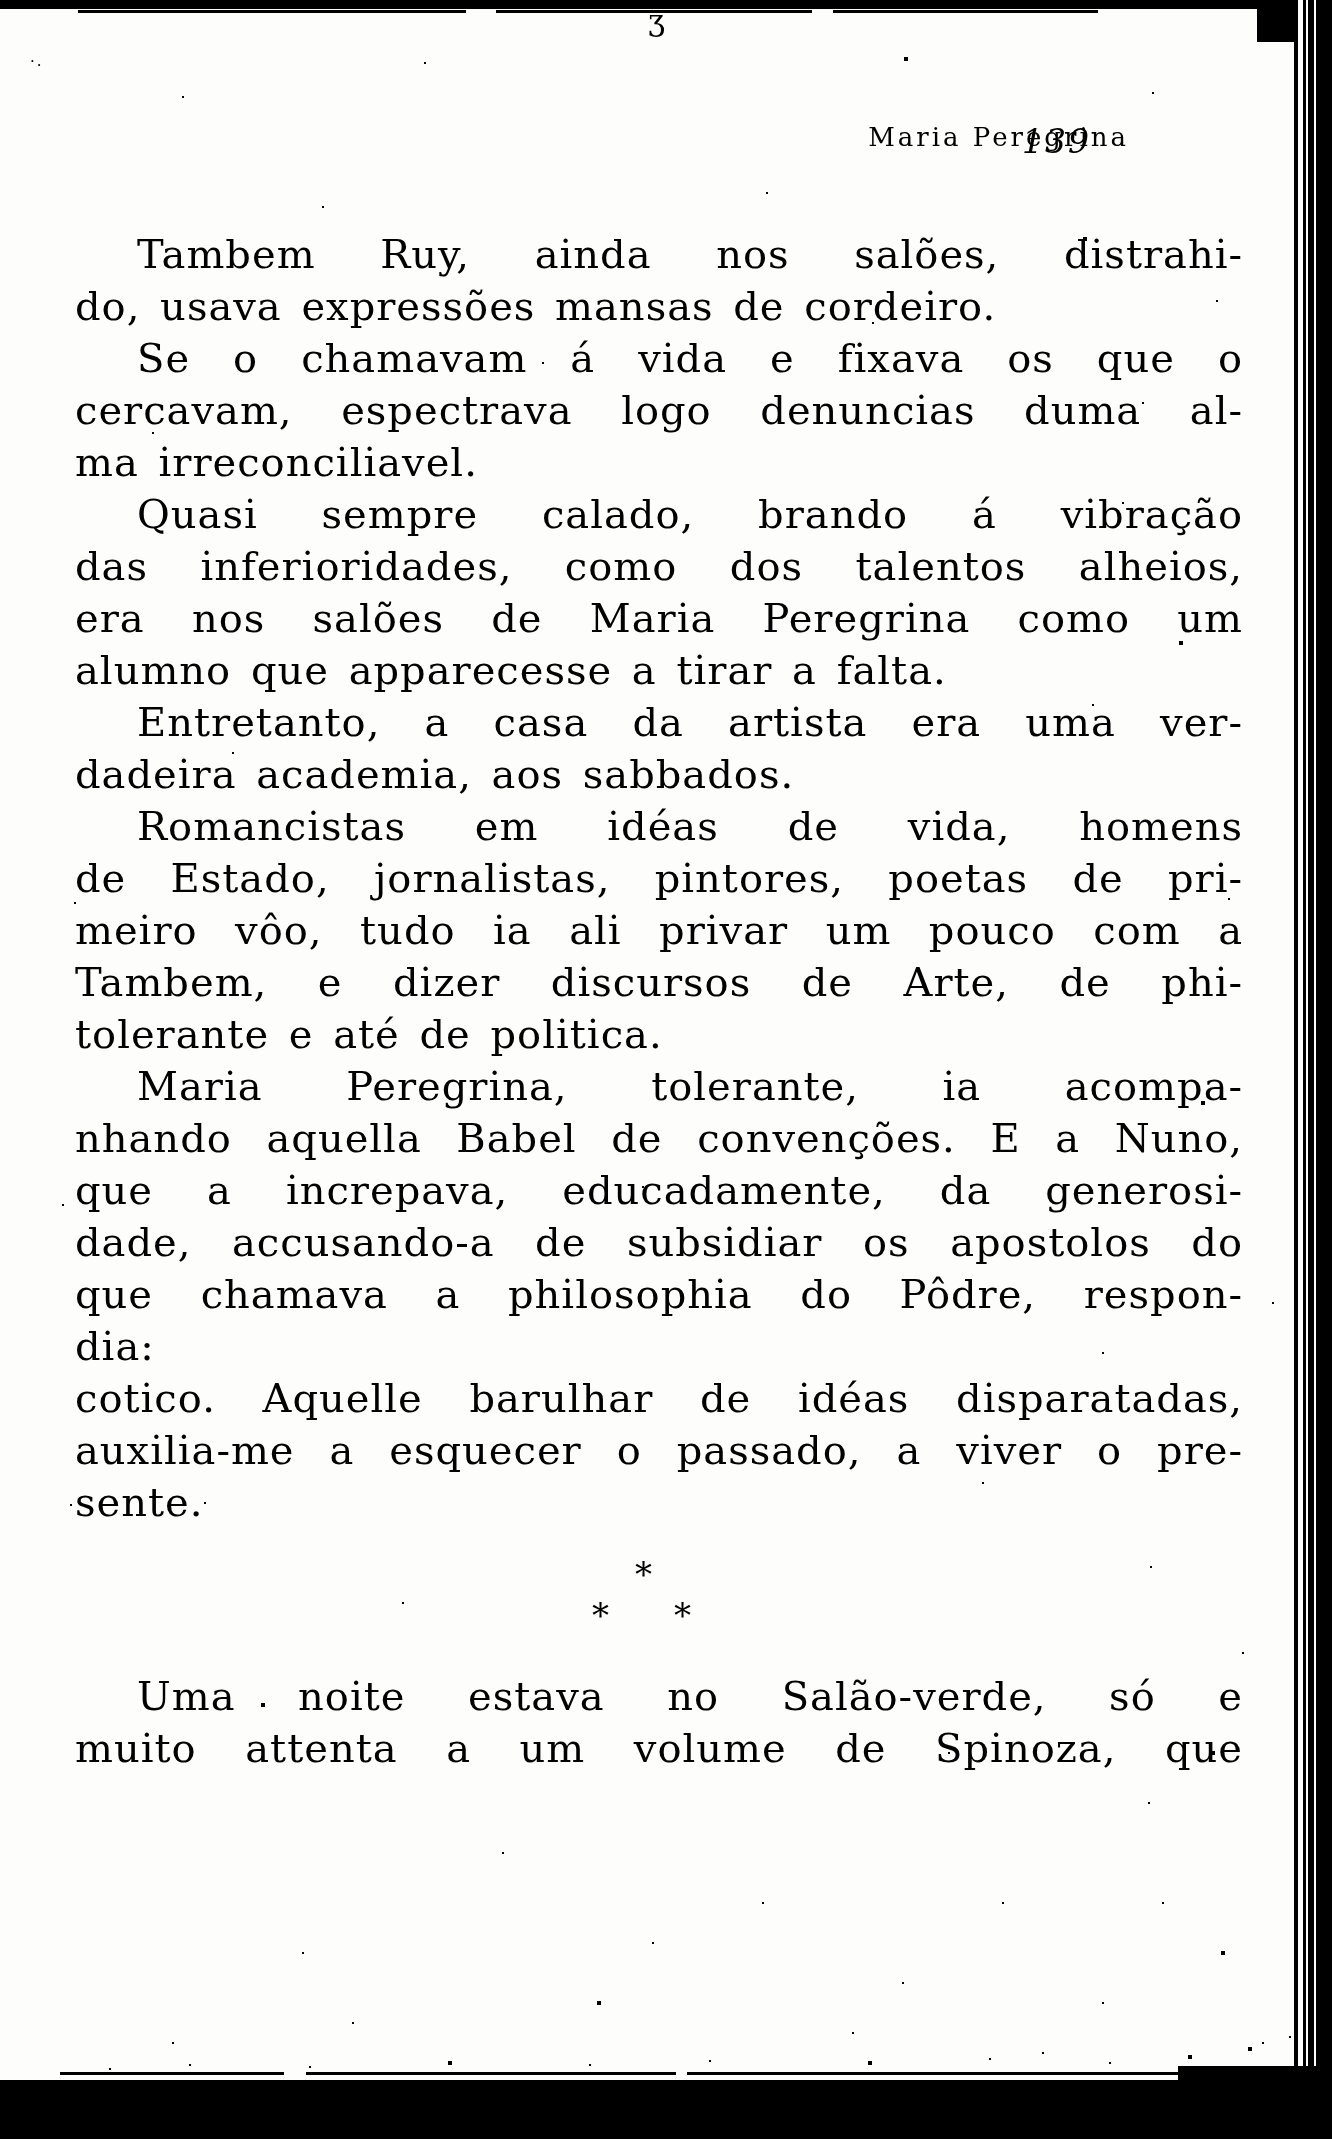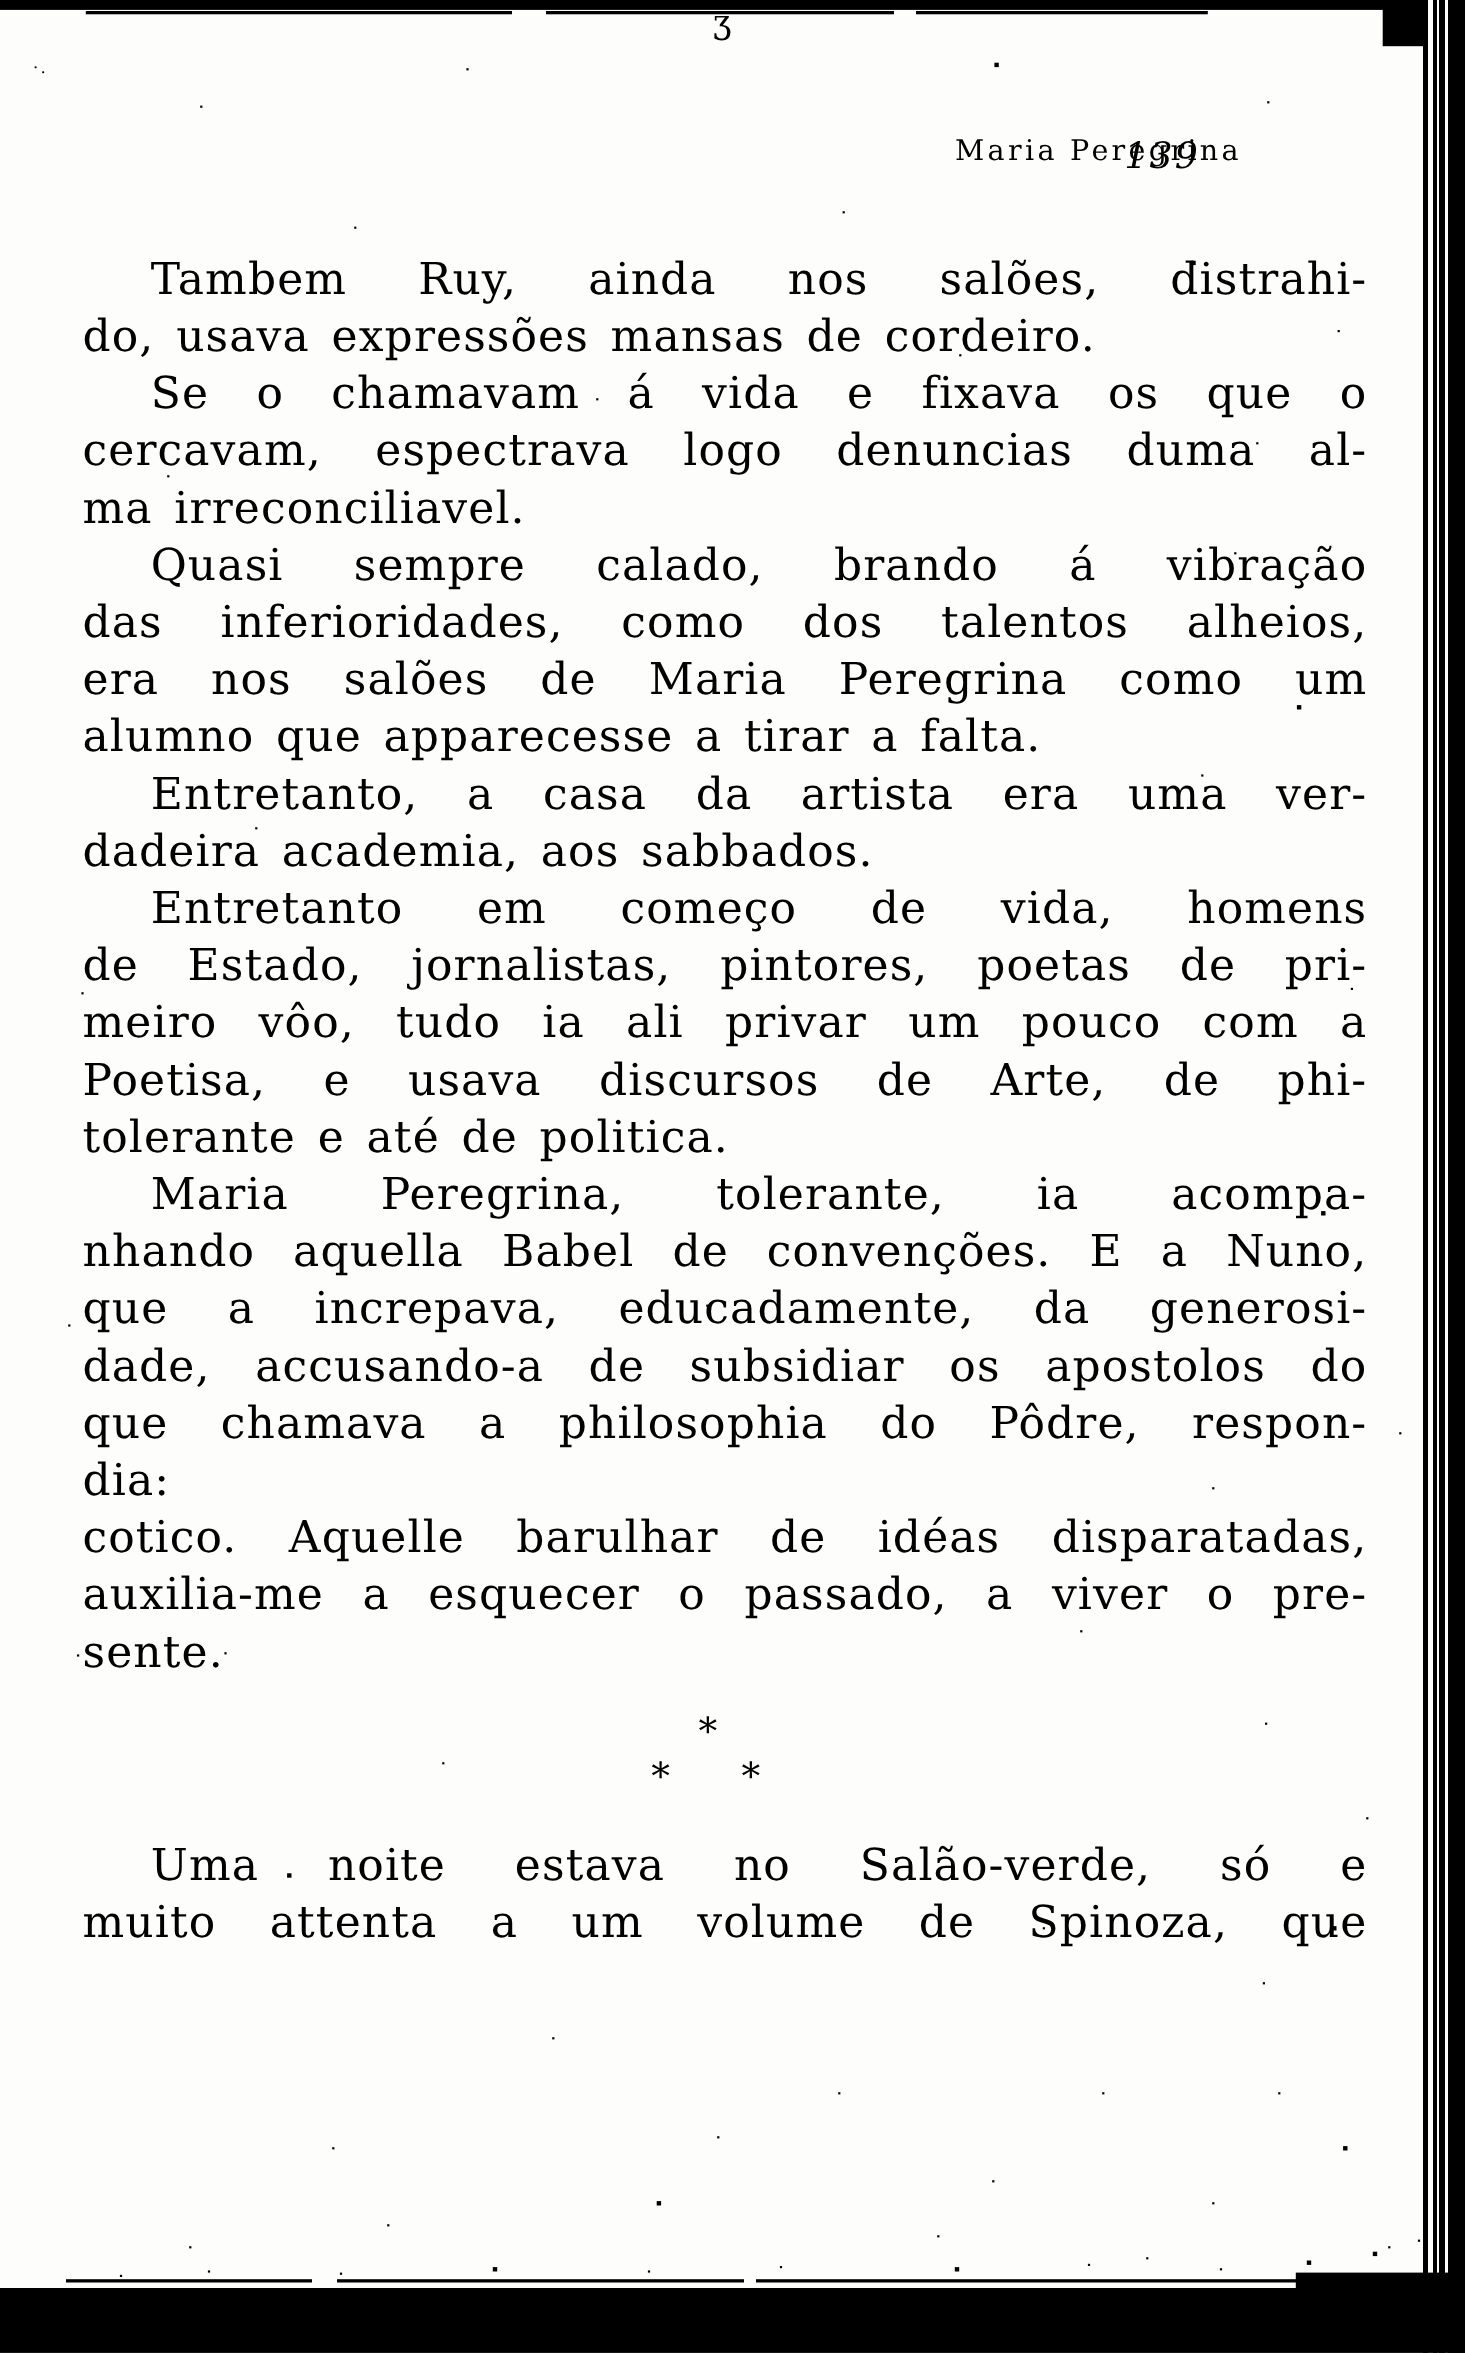--- a/index.html
+++ b/index.html
@@ -99,24 +99,24 @@
         <div class="line first">Quasi sempre calado, brando á vibração</div>
         <div class="line">das inferioridades, como dos talentos alheios,</div>
         <div class="line">era nos salões de Maria Peregrina como um</div>
         <div class="line last">alumno que apparecesse a tirar a falta.</div>
       </div>
       <div class="para">
         <div class="line first">Entretanto, a casa da artista era uma ver-</div>
         <div class="line last">dadeira academia, aos sabbados.</div>
       </div>
       <div class="para">
-        <div class="line first">Entretanto em começo de vida, homens</div>
+        <div class="line first">Romancistas em idéas de vida, homens</div>
         <div class="line">de Estado, jornalistas, pintores, poetas de pri-</div>
         <div class="line">meiro vôo, tudo ia ali privar um pouco com a</div>
-        <div class="line">Poetisa, e usava discursos de Arte, de phi-</div>
+        <div class="line">Tambem, e dizer discursos de Arte, de phi-</div>
         <div class="line last">tolerante e até de politica.</div>
       </div>
       <div class="para">
         <div class="line first">Maria Peregrina, tolerante, ia acompa-</div>
         <div class="line">nhando aquella Babel de convenções. E a Nuno,</div>
         <div class="line">que a increpava, educadamente, da generosi-</div>
         <div class="line">dade, accusando-a de subsidiar os apostolos do</div>
         <div class="line">que chamava a philosophia do Pôdre, respon-</div>
         <div class="line last">dia:</div>
       </div>

